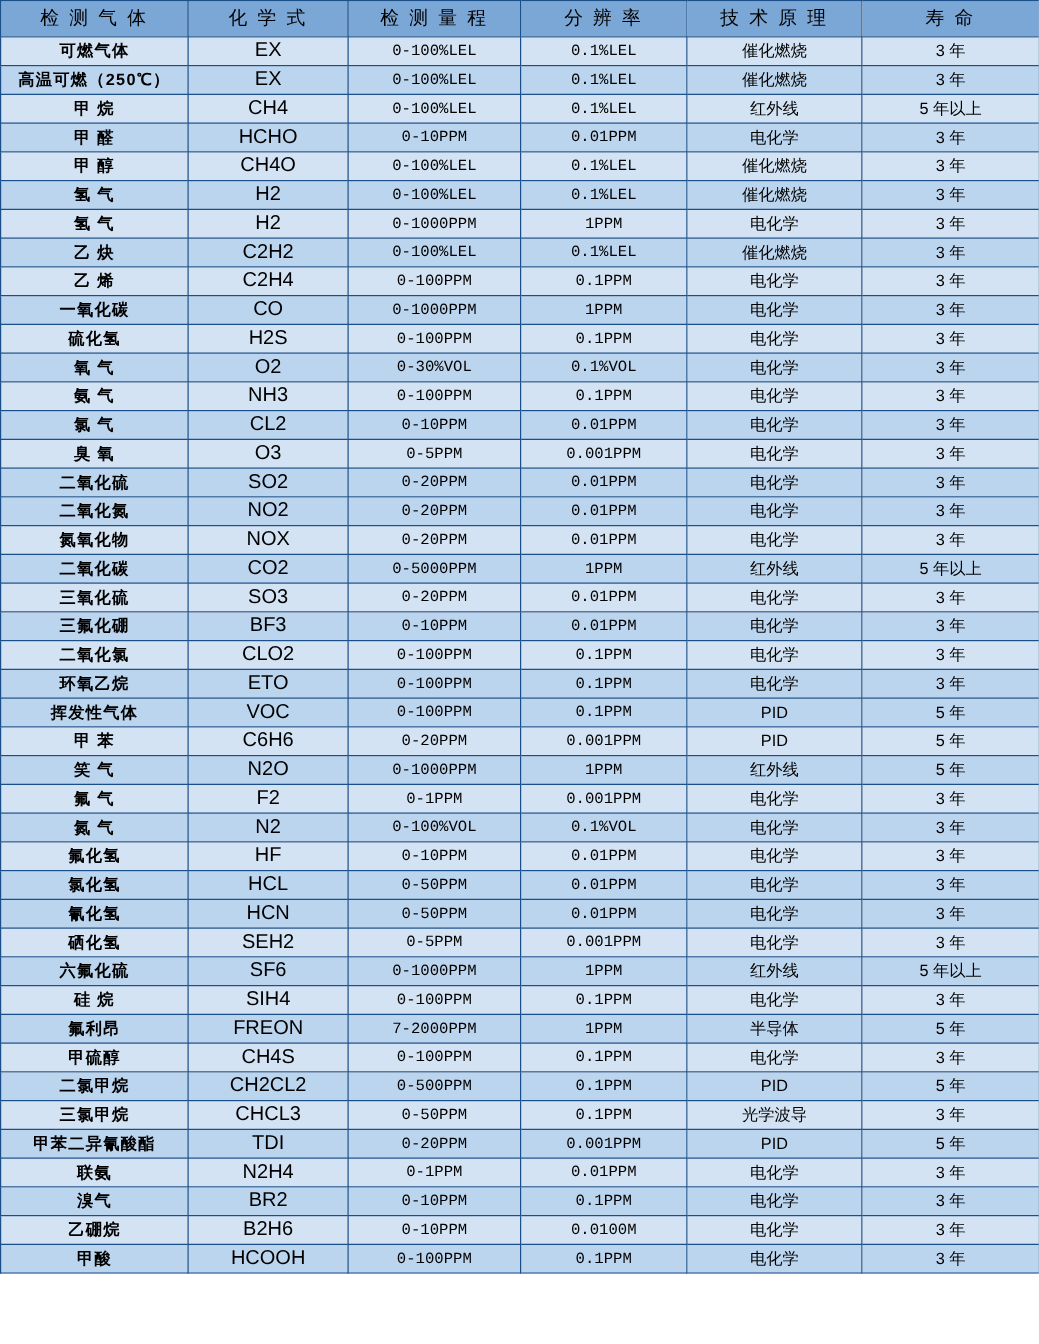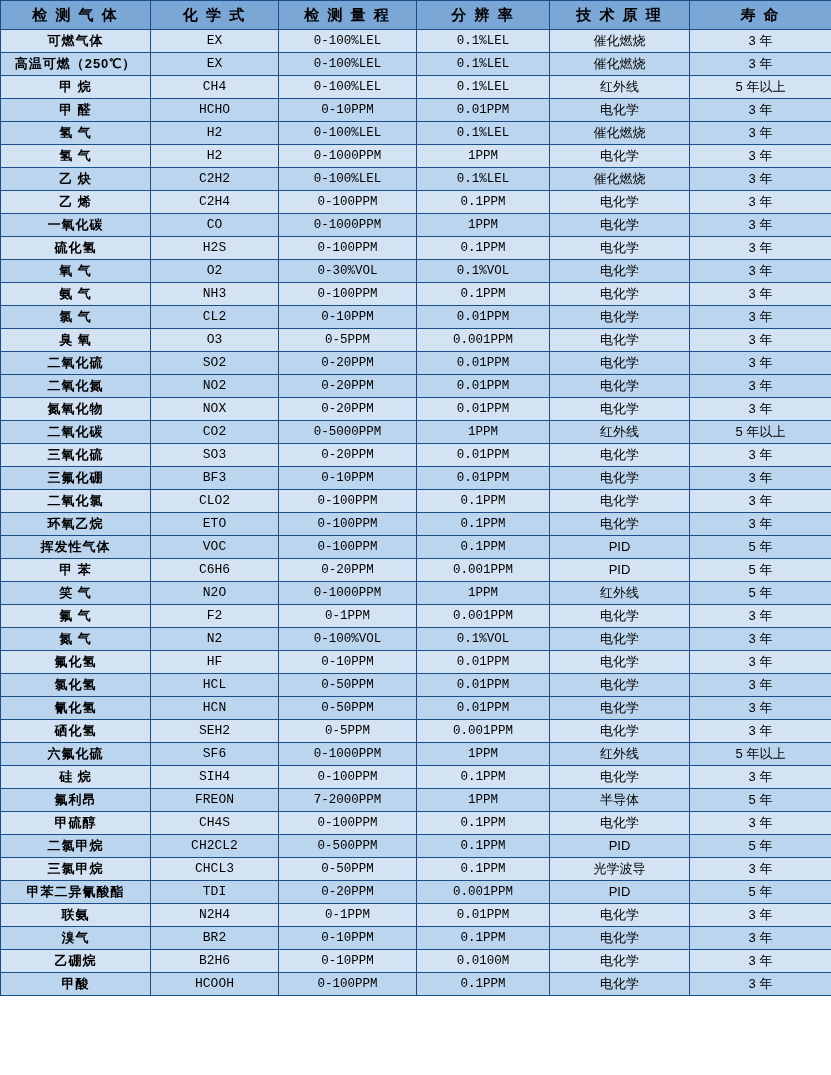--- a/index.html
+++ b/index.html
@@ -31,41 +31,41 @@
     height: 22px;
     line-height: 20px;
     padding: 0 2px;
     white-space: nowrap;
     overflow: hidden;
   }
   #gas-table thead th {
     background: #7ba7d7;
     color: #000000;
     font-size: 15px;
-    font-weight: bold;
+    font-weight: normal;
     height: 28px;
     letter-spacing: 2px;
   }
   #gas-table tbody tr.odd td {
     background: #d3e3f3;
   }
   #gas-table tbody tr.even td {
     background: #bcd5ee;
   }
   #gas-table tbody td {
     font-size: 13px;
     color: #000000;
   }
   #gas-table tbody td.name {
     letter-spacing: 1px;
     font-weight: bold;
   }
   #gas-table tbody td.formula {
-    font-family: Liberation Mono, monospace;
-    font-size: 13px;
+    font-family: Liberation Sans, sans-serif;
+    font-size: 16px;
     letter-spacing: 0;
     text-align: center;
   }
   #gas-table tbody td.range,
   #gas-table tbody td.res {
     font-family: "Liberation Mono", monospace;
     font-size: 12.5px;
   }
 </style>
 </head>
@@ -116,20 +116,28 @@
         <td class="life">5 年以上</td>
       </tr>
       <tr class="even">
         <td class="name">甲 醛</td>
         <td class="formula">HCHO</td>
         <td class="range">0-10PPM</td>
         <td class="res">0.01PPM</td>
         <td class="principle">电化学</td>
         <td class="life">3 年</td>
       </tr>
+      <tr class="odd">
+        <td class="name">甲 醇</td>
+        <td class="formula">CH4O</td>
+        <td class="range">0-100%LEL</td>
+        <td class="res">0.1%LEL</td>
+        <td class="principle">催化燃烧</td>
+        <td class="life">3 年</td>
+      </tr>
       <tr class="even">
         <td class="name">氢 气</td>
         <td class="formula">H2</td>
         <td class="range">0-100%LEL</td>
         <td class="res">0.1%LEL</td>
         <td class="principle">催化燃烧</td>
         <td class="life">3 年</td>
       </tr>
       <tr class="odd">
         <td class="name">氢 气</td>

